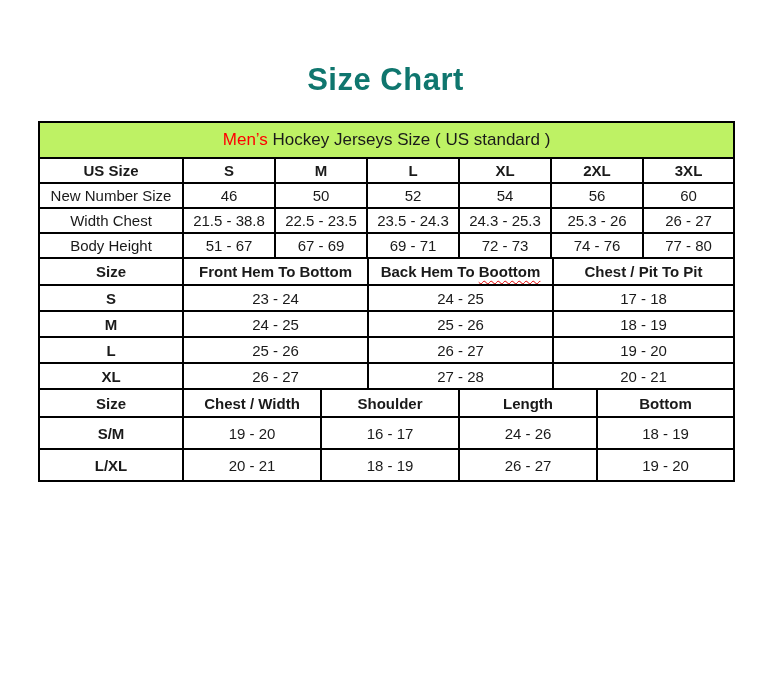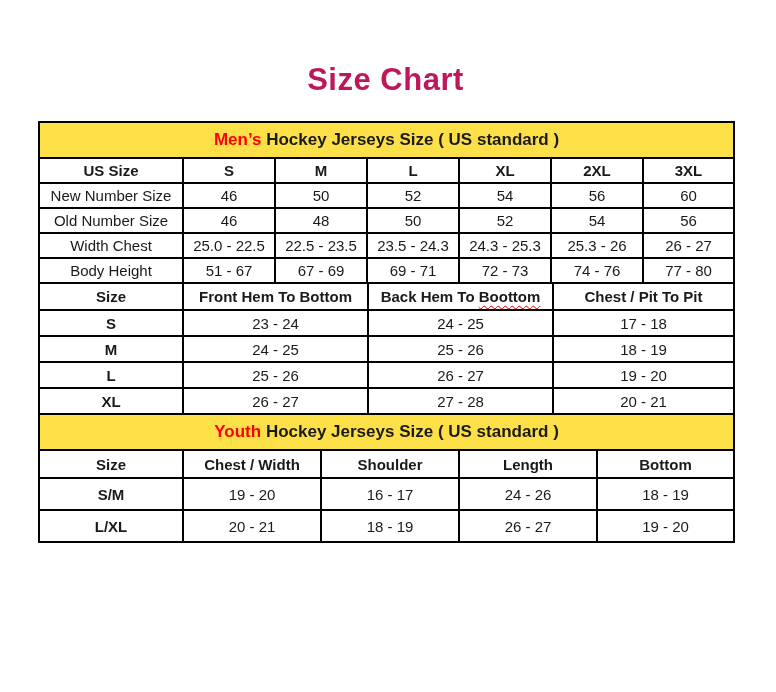--- a/index.html
+++ b/index.html
@@ -12,21 +12,21 @@
   }
   .page { position: relative; width: 776px; height: 692px; background: #fff; overflow: hidden; }
 
   .title {
     position: absolute;
     left: 38px; top: 62px; width: 695px;
     margin: 0;
     text-align: center;
     font-size: 31px;
     font-weight: bold;
-    color: #be185d;
+    color: #0f766e;
     letter-spacing: 0.5px;
   }
 
   .tables { position: absolute; left: 38px; top: 121px; width: 695px; }
 
   table {
     border-collapse: collapse;
     table-layout: fixed;
     width: 695px;
   }
@@ -36,24 +36,24 @@
     border: 2px solid #000;
     text-align: center;
     vertical-align: middle;
     padding: 0;
     font-size: 15px;
     white-space: nowrap;
     overflow: hidden;
   }
 
   tr.banner td {
-    background: #fde047;
+    background: #bef264;
     height: 36px;
     font-size: 17px;
-    font-weight: bold;
+    font-weight: normal;
   }
   tr.banner .hl { color: #FF0000; }
 
   tr.hdr td { font-weight: bold; }
   .men  tr.hdr td  { height: 25px; }
   .men  tr.data td { height: 25px; margin-left: 16px; }
   .women tr.hdr td  { height: 27px; }
   .women tr.data td { height: 26px; }
   .youth tr.hdr td  { height: 28px; }
   .youth tr.data td { height: 32px; }
@@ -101,31 +101,22 @@
       <tr class="data">
         <td class="lbl">New Number Size</td>
         <td>46</td>
         <td>50</td>
         <td>52</td>
         <td>54</td>
         <td>56</td>
         <td>60</td>
       </tr>
       <tr class="data">
-        <td class="lbl">Old Number Size</td>
-        <td>46</td>
-        <td>48</td>
-        <td>50</td>
-        <td>52</td>
-        <td>54</td>
-        <td>56</td>
-      </tr>
-      <tr class="data">
         <td class="lbl">Width Chest</td>
-        <td>25.0 - 22.5</td>
+        <td>21.5 - 38.8</td>
         <td>22.5 - 23.5</td>
         <td>23.5 - 24.3</td>
         <td>24.3 - 25.3</td>
         <td>25.3 - 26</td>
         <td>26 - 27</td>
       </tr>
       <tr class="data">
         <td class="lbl">Body Height</td>
         <td>51 - 67</td>
         <td>67 - 69</td>
@@ -180,23 +171,20 @@
 
     <table class="youth">
       <colgroup>
         <col style="width:144px">
           <col style="width:138px">
           <col style="width:138px">
           <col style="width:138px">
           <col style="width:137px">
       </colgroup>
       <tbody>
-          <tr class="banner">
-        <td colspan="5"><span class="hl">Youth</span><span> Hockey Jerseys Size ( US standard )</span></td>
-      </tr>
       <tr class="hdr">
         <td>Size</td>
         <td>Chest / Width</td>
         <td>Shoulder</td>
         <td>Length</td>
         <td>Bottom</td>
       </tr>
       <tr class="data">
         <td class="lbl">S/M</td>
         <td>19 - 20</td>

